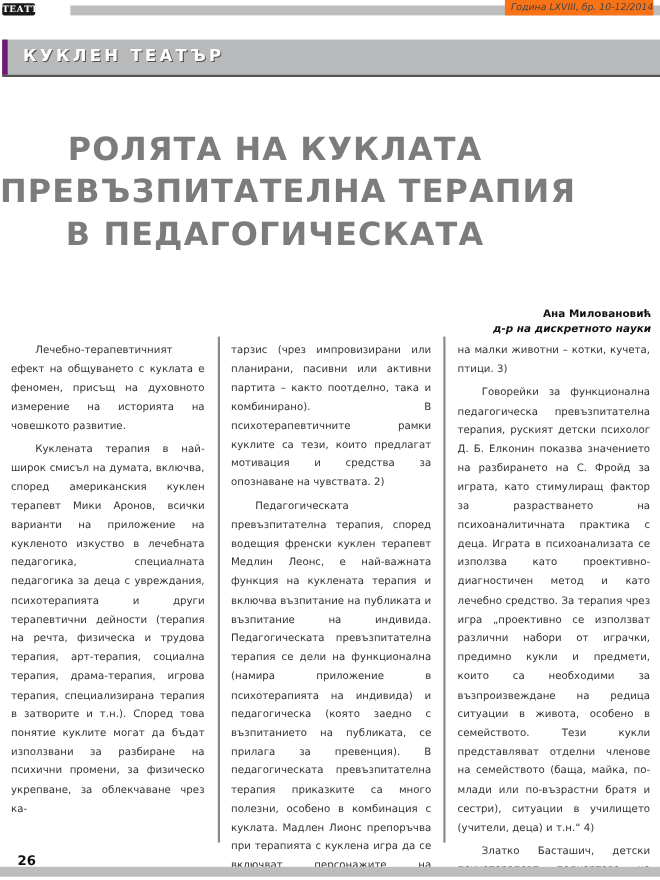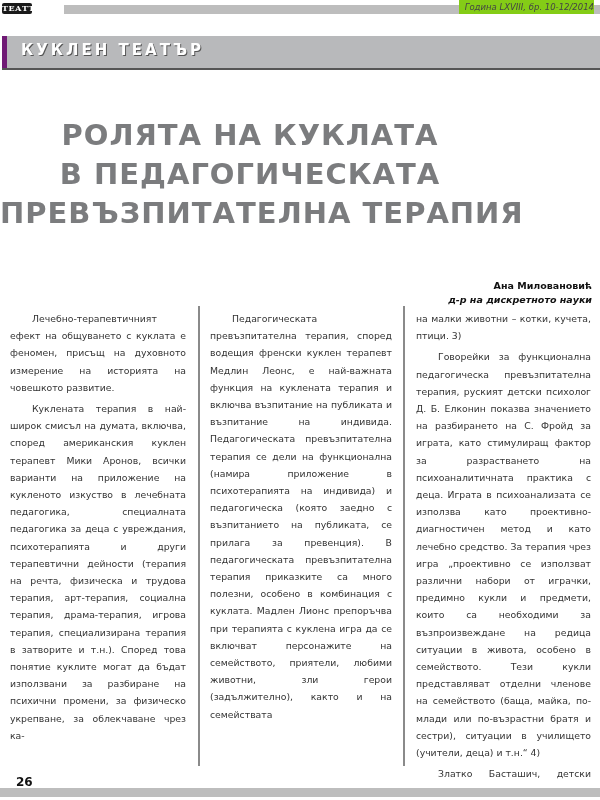--- a/index.html
+++ b/index.html
@@ -1,21 +1,21 @@
 <!DOCTYPE html>
 <html><head>
 <meta charset="utf-8">
 <style>
   html, body { margin:0; padding:0; background:#ffffff; }
   body { width:600px; height:800px; position:relative; overflow:hidden; font-family:"DejaVu Sans", sans-serif; color:#222; }
 
   .top-logo { position:absolute; left:2px; top:3px; width:30px; height:11px; background:#1a1a1a; border-radius:2px;
               color:#fff; font-family:"DejaVu Serif", serif; font-size:8px; font-weight:bold; line-height:11px; text-align:center; letter-spacing:0.5px; }
   .top-bar { position:absolute; left:64px; top:5px; width:536px; height:9px; background:#bdbdbd; }
-  .top-issue { position:absolute; right:6px; top:0px; font-family:"DejaVu Sans", sans-serif; font-style:italic; font-size:8.5px; color:#444; background:#84cc16; padding:0 0 0 6px; line-height:14px; }
+  .top-issue { position:absolute; right:6px; top:0px; font-family:"DejaVu Sans", sans-serif; font-style:italic; font-size:8.5px; color:#444; background:#f97316; padding:0 0 0 6px; line-height:14px; }
 
   .section-banner { position:absolute; left:2px; top:36px; width:598px; height:32px; background:#b8b9bb;
                     box-shadow: 0 2px 0 #555; border-left:5px solid #701a75; }
   .section-banner span { position:absolute; left:14px; top:5px; color:#fff; font-family:"DejaVu Sans", sans-serif; font-weight:bold;
                          font-size:15px; letter-spacing:3px; text-shadow:1px 1px 0 #555; }
 
   .title { position:absolute; left:0; top:116px; width:500px; text-align:center; font-family:"DejaVu Sans", sans-serif; font-weight:bold;
            color:#7b7c7e; font-size:29px; line-height:39px; letter-spacing:1px; }
   .title div { white-space:nowrap; }
 
@@ -42,38 +42,39 @@
 <div class="top-logo">ТЕАТЪР</div>
 <div class="top-bar"></div>
 <div class="top-issue">Година LXVIII, бр. 10-12/2014</div>
 
 <div class="section-banner">
   <span>КУКЛЕН ТЕАТЪР</span>
 </div>
 
 <div class="title">
   <div>РОЛЯТА НА КУКЛАТА</div>
+  <div>ПРЕВЪЗПИТАТЕЛНА ТЕРАПИЯ</div>
   <div>В ПЕДАГОГИЧЕСКАТА</div>
-  <div>ПРЕВЪЗПИТАТЕЛНА ТЕРАПИЯ</div>
 </div>
 
 <div class="author">
   <div class="name">Ана Миловановић</div>
   <div class="degree">д-р на дискретното науки</div>
 </div>
 
 <div class="vrule vr1"></div>
 <div class="vrule vr2"></div>
 
 <div class="col col1">
   <p class="ind">Лечебно-терапевтичният ефект на общуването с куклата е феномен, присъщ на духовното измерение на историята на човешкото развитие.</p>
   <p class="ind">Кукленaта терапия в най-широк смисъл на думата, включва, според американския куклен терапевт Мики Аронов, всички варианти на приложение на кукленото изкуство в лечебната педагогика, специалната педагогика за деца с увреждания, психотерапията и други терапевтични дейности (терапия на речта, физическа и трудова терапия, арт-терапия, социална терапия, драма-терапия, игрова терапия, специализирана терапия в затворите и т.н.). Според това понятие куклите могат да бъдат използвани за разбиране на психични промени, за физическо укрепване, за облекчаване чрез ка-</p>
 </div>
 
 <div class="col col2">
+  <p>тарзис (чрез импровизирани или планирани, пасивни или активни партита – както поотделно, така и комбинирано). В психотерапевтичните рамки куклите са тези, които предлагат мотивация и средства за опознаване на чувствата. 2)</p>
   <p class="ind">Педагогическата превъзпитателна терапия, според водещия френски куклен терапевт Медлин Леонс, е най-важната функция на кукленaта терапия и включва възпитание на публиката и възпитание на индивида. Педагогическата превъзпитателна терапия се дели на функционална (намира приложение в психотерапията на индивида) и педагогическа (която заедно с възпитанието на публиката, се прилага за превенция). В педагогическата превъзпитателна терапия приказките са много полезни, особено в комбинация с куклата. Мадлен Лионс препоръчва при терапията с куклена игра да се включват персонажите на семейството, приятели, любими животни, зли герои (задължително), както и на семействата</p>
 </div>
 
 <div class="col col3">
   <p>на малки животни – котки, кучета, птици. 3)</p>
   <p class="ind">Говорейки за функционална педагогическа превъзпитателна терапия, руският детски психолог Д. Б. Елконин показва значението на разбирането на С. Фройд за играта, като стимулиращ фактор за разрастването на психоаналитичната практика с деца. Играта в психоанализата се използва като проективно-диагностичен метод и като лечебно средство. За терапия чрез игра „проективно се използват различни набори от играчки, предимно кукли и предмети, които са необходими за възпроизвеждане на редица ситуации в живота, особено в семейството. Тези кукли представляват отделни членове на семейството (баща, майка, по-млади или по-възрастни братя и сестри), ситуации в училището (учители, деца) и т.н.“ 4)</p>
   <p class="ind">Златко Басташич, детски психотерапевт, подчертава, че играта има важна роля в социализацията и лечението на емоционалните проблеми на</p>
 </div>
 
 <div class="page-num">26</div>

